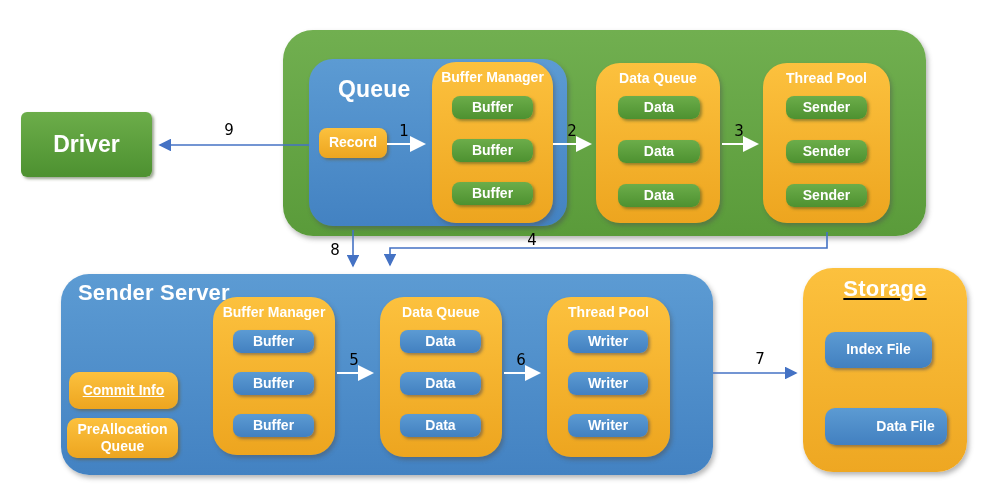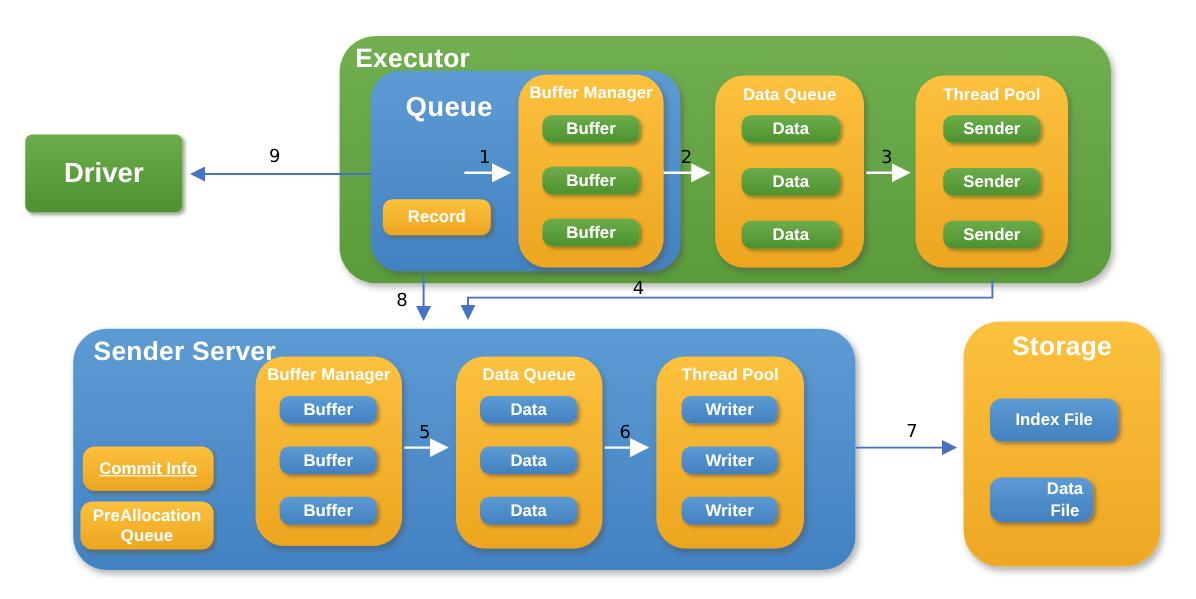--- a/index.html
+++ b/index.html
@@ -21,20 +21,21 @@
   }
   .orange-panel{
     background:linear-gradient(180deg,#FCC13E 0%,#EDA51F 100%);
     border-radius:24px;
     box-shadow:2px 3px 4px rgba(80,80,80,.45);
   }
   .orange-storage{
     background:linear-gradient(180deg,#FCC13E 0%,#EEA722 100%);
     border-radius:30px;
     box-shadow:2px 3px 5px rgba(90,90,90,.45);
+    text-decoration:underline;
   }
   .green-box{
     background:linear-gradient(180deg,#6CAD4A 0%,#4D9130 100%);
     border-radius:8px;
     box-shadow:2px 2px 3px rgba(60,80,40,.5);
   }
   .blue-box{
     background:linear-gradient(180deg,#5C9BD3 0%,#4280C0 100%);
     border-radius:8px;
     box-shadow:2px 2px 3px rgba(70,70,90,.5);
@@ -61,25 +62,24 @@
 </head>
 <body>
 
 <div id="canvas">
 
   <div class="abs green-box" style="left:21px;top:112px;width:131px;height:65px;border-radius:6px;">
     <div class="item-label" style="width:100%;height:100%;font-size:23px;">Driver</div>
   </div>
 
   <div class="abs green-container" style="left:283px;top:30px;width:643px;height:206px;">
-    <div class="abs big-title" style="left:13px;top:6px;">Executor</div>
 
     <div class="abs blue-container" style="left:26px;top:29px;width:258px;height:167px;border-radius:24px;box-shadow:2px 3px 4px rgba(70,70,90,.45);">
       <div class="abs big-title" style="left:29px;top:17px;font-size:23px;">Queue</div>
-      <div class="abs orange-box" style="left:10px;top:69px;width:90px;height:30px;margin-top:38px;">
+      <div class="abs orange-box" style="left:10px;top:69px;width:68px;height:30px;">
         <div class="item-label" style="width:100%;height:100%;">Record</div>
       </div>
     </div>
 
     <div class="abs orange-panel" style="left:149px;top:32px;width:121px;height:161px;">
       <div class="panel-title">Buffer Manager</div>
       <div class="abs green-box item-label" style="left:20px;top:34px;width:81px;height:23px;">Buffer</div>
       <div class="abs green-box item-label" style="left:20px;top:77px;width:81px;height:23px;">Buffer</div>
       <div class="abs green-box item-label" style="left:20px;top:120px;width:81px;height:23px;">Buffer</div>
     </div>
@@ -123,21 +123,21 @@
       <div class="panel-title">Thread Pool</div>
       <div class="abs blue-box item-label" style="left:21px;top:33px;width:80px;height:23px;">Writer</div>
       <div class="abs blue-box item-label" style="left:21px;top:75px;width:80px;height:23px;">Writer</div>
       <div class="abs blue-box item-label" style="left:21px;top:117px;width:80px;height:23px;">Writer</div>
     </div>
   </div>
 
   <div class="abs orange-storage" style="left:803px;top:268px;width:164px;height:204px;">
     <div class="big-title" style="text-align:center;padding-top:8px;">Storage</div>
     <div class="abs blue-box item-label" style="left:22px;top:64px;width:107px;height:36px;border-radius:10px;">Index File</div>
-    <div class="abs blue-box item-label" style="left:22px;top:130px;width:86px;height:37px;border-radius:10px;padding-left:39px;">Data File</div>
+    <div class="abs blue-box item-label" style="left:22px;top:140px;width:122px;height:37px;border-radius:10px;padding-left:39px;">Data File</div>
   </div>
 
   <svg class="overlay" width="997" height="499" viewBox="0 0 997 499">
     <defs>
       <marker id="head-white" markerWidth="9" markerHeight="8" refX="7" refY="4" orient="auto">
         <path d="M0,0 L8,4 L0,8 Z" fill="#FFFFFF"></path>
       </marker>
       <marker id="head-blue" markerWidth="9" markerHeight="8" refX="7" refY="4" orient="auto">
         <path d="M0,0 L8,4 L0,8 Z" fill="#4472C4"></path>
       </marker>

